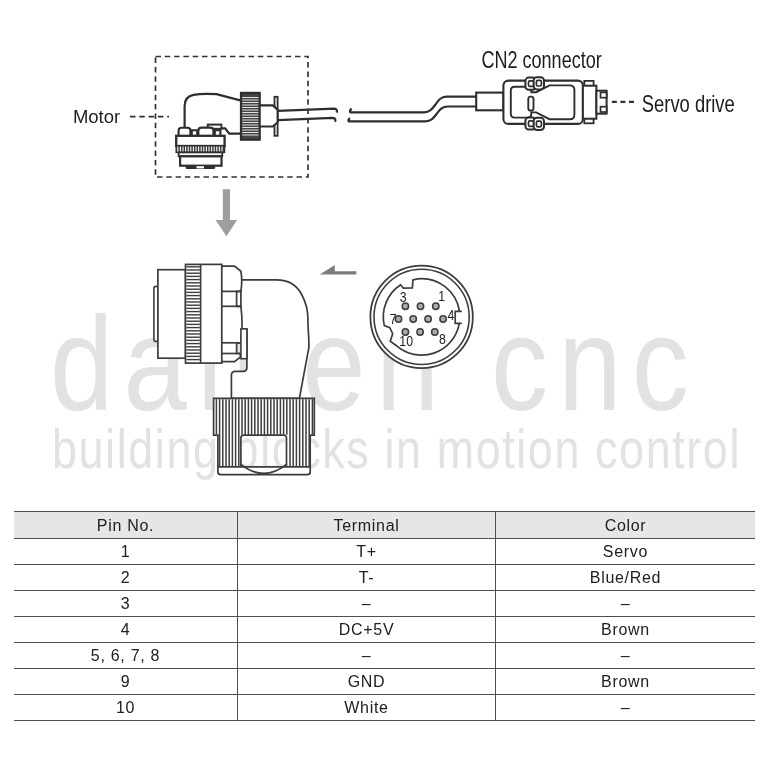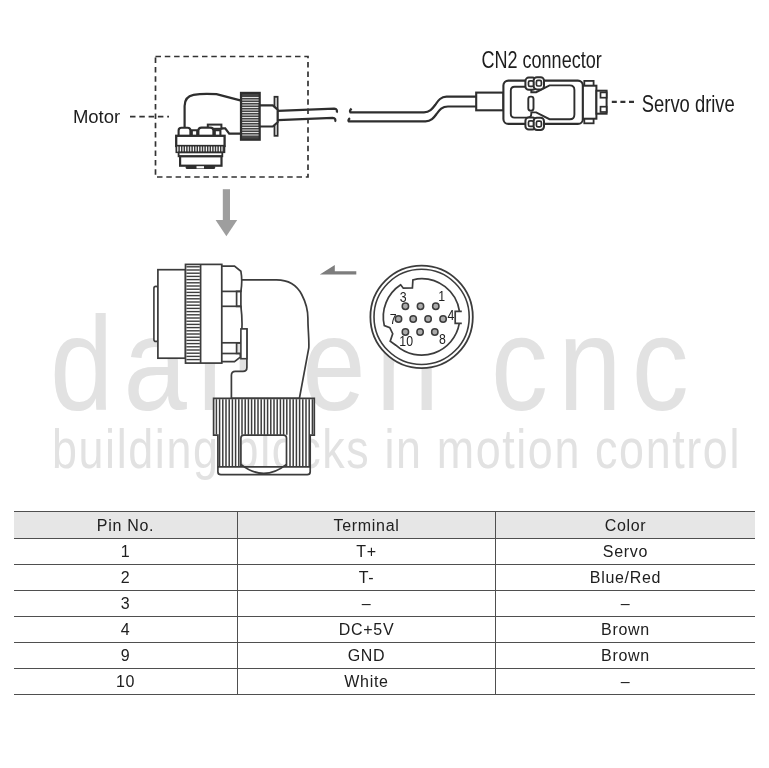--- a/index.html
+++ b/index.html
@@ -269,20 +269,25 @@
           <td class="c1">3</td>
           <td class="c2">–</td>
           <td>–</td>
         </tr>
 <tr>
           <td class="c1">4</td>
           <td class="c2">DC+5V</td>
           <td>Brown</td>
         </tr>
 <tr>
+          <td class="c1">5, 6, 7, 8</td>
+          <td class="c2">–</td>
+          <td>–</td>
+        </tr>
+<tr>
           <td class="c1">9</td>
           <td class="c2">GND</td>
           <td>Brown</td>
         </tr>
 <tr>
           <td class="c1">10</td>
           <td class="c2">White</td>
           <td>–</td>
         </tr>
 </tbody>

